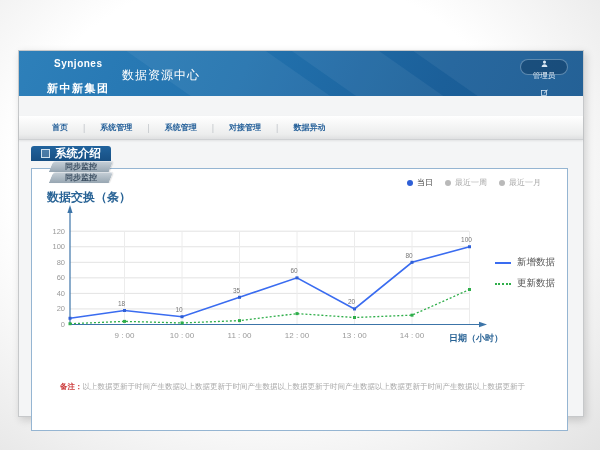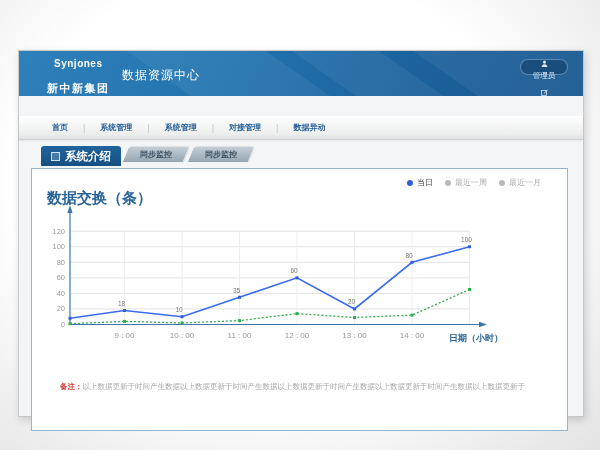--- a/index.html
+++ b/index.html
@@ -25,42 +25,42 @@
   .pill .sp{width:6px;}
   .picon{display:inline-block;line-height:0;}
   
   .nav{height:23px;background:linear-gradient(#ffffff,#eceded 80%,#dfe0e1);
     border-bottom:1px solid #cfd1d3;display:flex;align-items:center;padding-left:18px;
     font-size:8px;font-weight:bold;color:#26619a;box-shadow:0 1px 2px rgba(0,0,0,.08);position:relative;z-index:2;margin-top:20px;}
   .nav-item{padding:0 15px;cursor:pointer;}
   .nav-sep{color:#c2c6ca;font-weight:normal;font-size:9px;}
   
   .content{position:relative;height:295px;}
-  .tabs{position:absolute;left:22px;top:6px;height:22px;display:flex;align-items:flex-start;z-index:3;}
+  .tabs{position:absolute;left:12px;top:6px;height:22px;display:flex;align-items:flex-end;z-index:3;flex-direction:column;}
   .tab-active{height:20px;background:linear-gradient(#21639d,#174f83);color:#fff;
     border-radius:3px 3px 0 0;padding:0 10px;font-size:11.5px;font-weight:bold;
     display:flex;align-items:center;gap:5px;}
   .tab-ico{width:7px;height:7px;border:1px solid #cfe0ee;background:rgba(255,255,255,.2);display:inline-block;}
   .tab-gray{height:16px;margin-left:5px;position:relative;padding:0 14px;
     display:flex;align-items:center;font-size:8px;font-weight:bold;color:#3d5063;}
   .tab-gray::before{content:"";position:absolute;inset:0;transform:skewX(-22deg);
     background:linear-gradient(#c3cdd5,#97a6b2);border-radius:3px 3px 0 0;
     border-top:1px solid #dde2e7;box-shadow:1px 0 1px rgba(0,0,0,.12);}
   .tab-gray span{position:relative;}
   .panel{position:absolute;left:12px;top:28px;width:535px;height:261px;
     background:#fff;border:1px solid #95b5d2;}
   
   .legend-top{position:absolute;top:8px;right:26px;display:flex;gap:12px;font-size:8px;}
   .lt-item{display:flex;align-items:center;gap:4px;}
   .dot{width:6px;height:6px;border-radius:50%;}
   .lt-on{color:#444;}
   .lt-off{color:#a9a9a9;}
   .dot-on{background:#2e5fd6;}
   .dot-off{background:#b9b9b9;}
-  .ylabel{position:absolute;left:15px;top:20px;font-size:15px;font-weight:bold;color:#2a6496;}
+  .ylabel{position:absolute;left:15px;top:20px;font-size:12px;font-weight:bold;color:#2a6496;}
   .chart-svg{position:absolute;left:0;top:0;}
   .xlabel{position:absolute;left:417px;top:163px;font-size:9px;font-weight:bold;color:#2a6496;}
   
   .legend-series{position:absolute;left:463px;top:87px;font-size:9.5px;color:#555;}
   .ls-item{display:flex;align-items:center;gap:6px;margin-bottom:8px;}
   .ls-line{width:16px;border-top:2px solid #3a6cf0;}
   .ls-dotted{width:16px;border-top:2px dotted #2fae4a;}
   .note{position:absolute;left:28px;top:213px;font-size:7.5px;color:#a8a8a8;white-space:nowrap;}
   .note b{color:#cc3b3b;font-weight:bold;}
 </style>
@@ -194,16 +194,26 @@
           <rect x="36.5" y="153.2225" width="3" height="3" fill="#2fae4a"></rect>
           <rect x="91" y="150.89" width="3" height="3" fill="#2fae4a"></rect>
           <rect x="148.5" y="152.445" width="3" height="3" fill="#2fae4a"></rect>
           <rect x="206" y="150.1125" width="3" height="3" fill="#2fae4a"></rect>
           <rect x="263.5" y="143.115" width="3" height="3" fill="#2fae4a"></rect>
           <rect x="321" y="147.0025" width="3" height="3" fill="#2fae4a"></rect>
           <rect x="378.5" y="144.67" width="3" height="3" fill="#2fae4a"></rect>
           <rect x="436" y="119.0125" width="3" height="3" fill="#2fae4a"></rect>
         </svg>
       <div class="xlabel">日期（小时）</div>
+      <div class="legend-series">
+        <div class="ls-item">
+          <span class="ls-line"></span>
+          <span>新增数据</span>
+        </div>
+        <div class="ls-item">
+          <span class="ls-dotted"></span>
+          <span>更新数据</span>
+        </div>
+      </div>
       <div class="note"><b>备注：</b><span>以上数据更新于时间产生数据以上数据更新于时间产生数据以上数据更新于时间产生数据以上数据更新于时间产生数据以上数据更新于</span></div>
     </div>
   </div>
 </div>
 
 </body></html>

